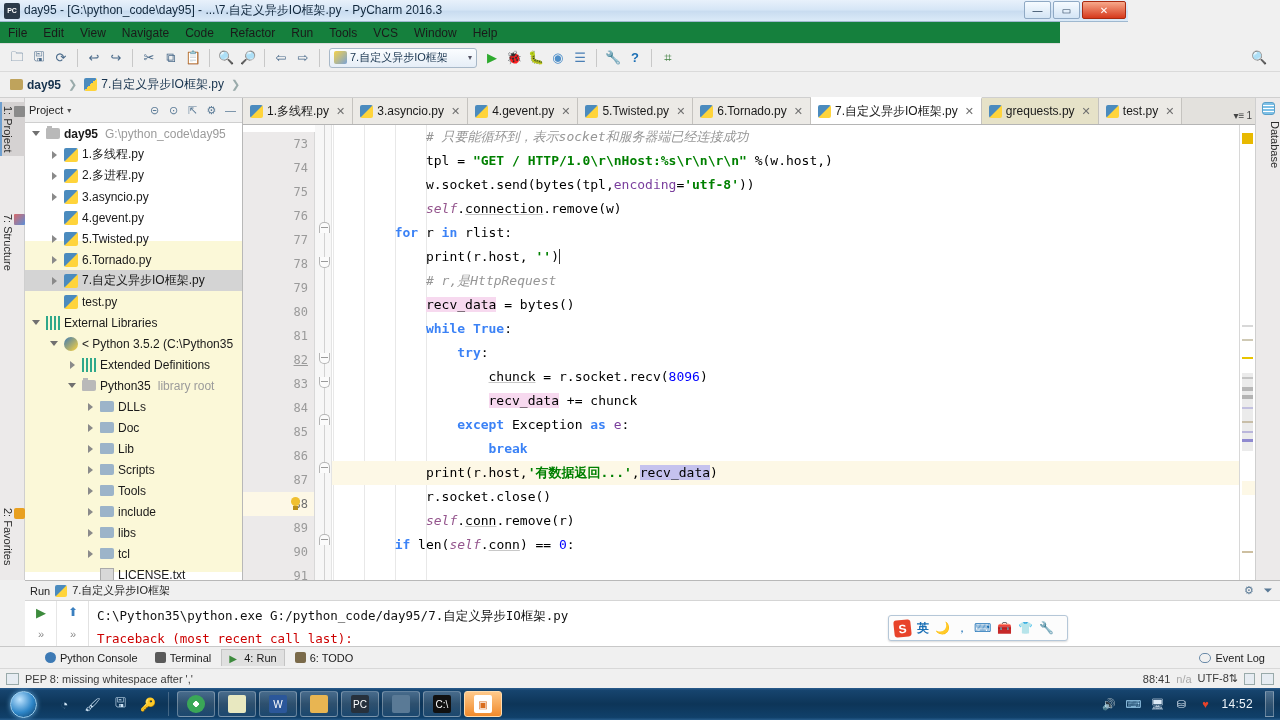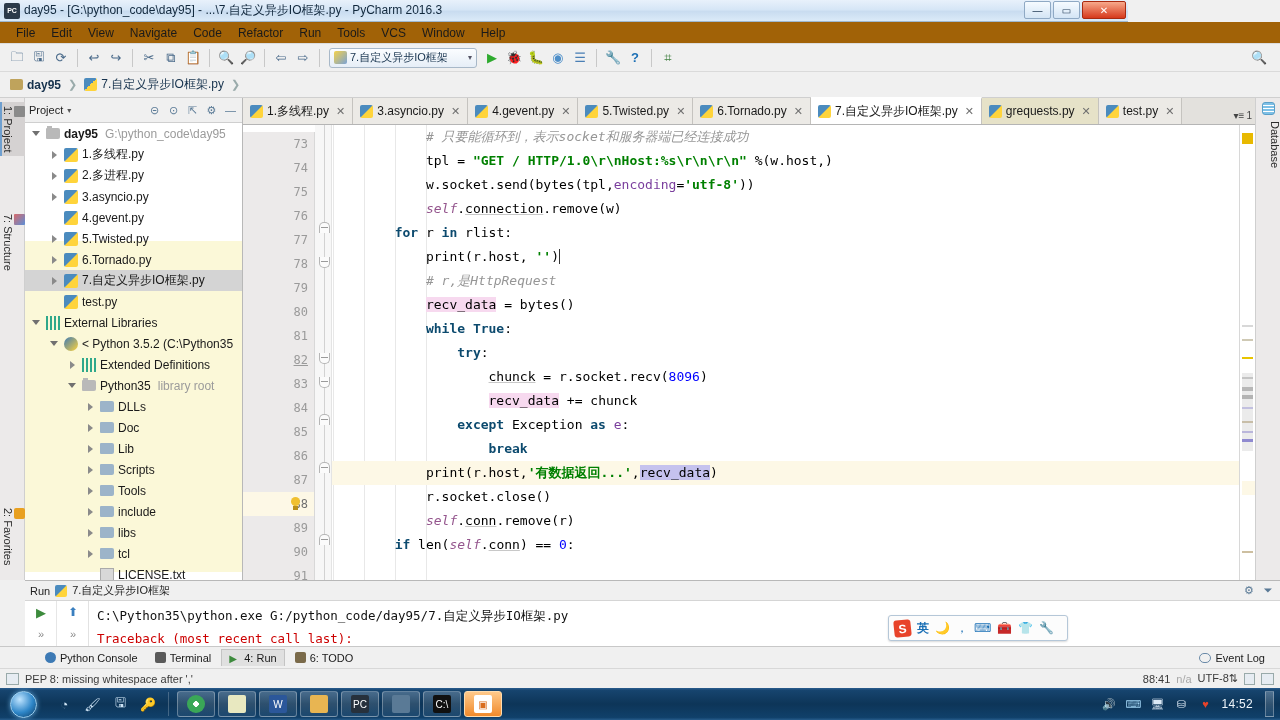--- a/index.html
+++ b/index.html
@@ -30,23 +30,23 @@
   .wbtn {
     width: 27px; height: 18px; border: 1px solid #8fa9c4; border-radius: 2px;
     background: linear-gradient(to bottom,#f6fbff,#d4e5f5);
     display: flex; align-items: center; justify-content: center;
     font-size: 10px; color: #203a55;
   }
   .wbtn.close { background: linear-gradient(to bottom,#f7a98c,#d6391c); border-color: #a82a11; color: #fff; width: 44px; }
 
   
   .menubar {
-    position: absolute; left: 0; top: 22px; width: 1280px; height: 22px;
-    background: #a16207; border-bottom: 1px solid #dcdcdc;
-    display: flex; align-items: center; padding-left: 8px;
+    position: absolute; left: 0; top: 22px; width: 1060px; height: 22px;
+    background: #15803d; border-bottom: 1px solid #dcdcdc;
+    display: flex; align-items: center; padding-left: 0;
   }
   .menubar .mi { padding: 2px 8px; font-size: 12px; color: #1a1a1a; }
 
   
   .toolbar {
     position: absolute; left: 0; top: 44px; width: 1280px; height: 28px;
     background: #f0f0f0; border-bottom: 1px solid #dadada;
     display: flex; align-items: center; padding-left: 6px;
   }
   .tb { width: 22px; height: 22px; display: flex; align-items: center; justify-content: center; font-size: 13px; color: #4a6a8a; }
@@ -179,21 +179,21 @@
   .foldline { position: absolute; left: 9px; top: 0; bottom: 0; width: 1px; background: #d2d2d2; }
   .bulb {
     position: absolute; left: 46px; width: 13px; height: 14px;
   }
   .bulb::before { content:''; position:absolute; left:2px; top:0; width:9px; height:9px; border-radius:50%; background:#f0c030; }
   .bulb::after { content:''; position:absolute; left:4px; top:9px; width:5px; height:4px; background:#b98f1a; }
   
   .iguide { position: absolute; top: 0; bottom: 0; width: 1px; background: #e8e8e8; }
 
   
-  .kw { color: #0c4a6e; font-weight: bold; }
+  .kw { color: #3b82f6; font-weight: bold; }
   .str { color: #008000; font-weight: bold; }
   .cmt { color: #969696; font-style: italic; }
   .num { color: #0000ff; }
   .selfk { color: #94558d; font-style: italic; }
   .param { color: #7a3e9d; }
   .fld { text-decoration: underline; text-decoration-color: #c8c8c8; }
   .hl-pink { background: #f7d9ef; }
   .hl-lav { background: #c5c2ee; }
   .caret { display:inline-block; width:0; border-left:1px solid #333; height:15px; vertical-align:-3px; }
 

